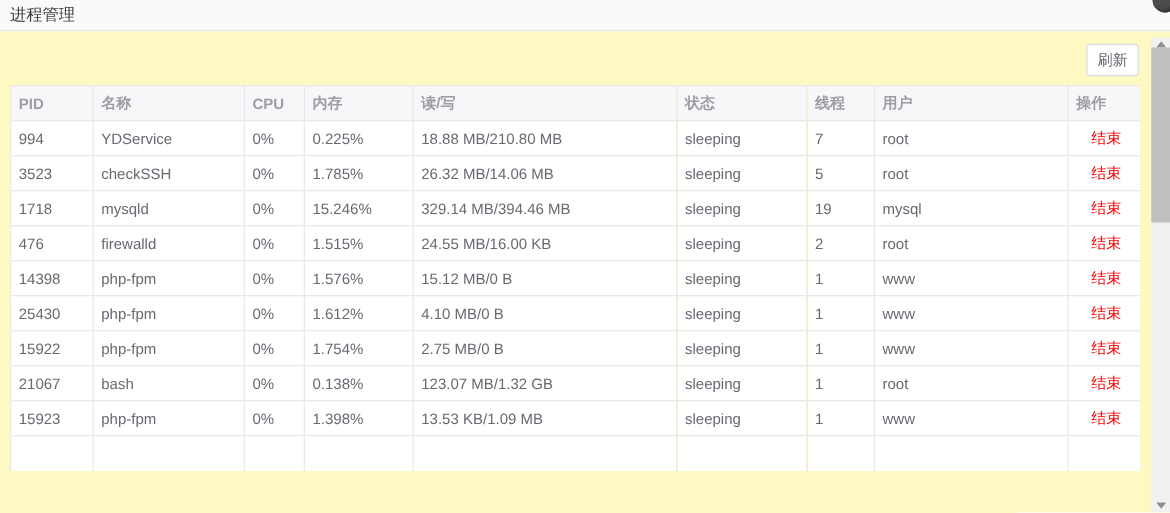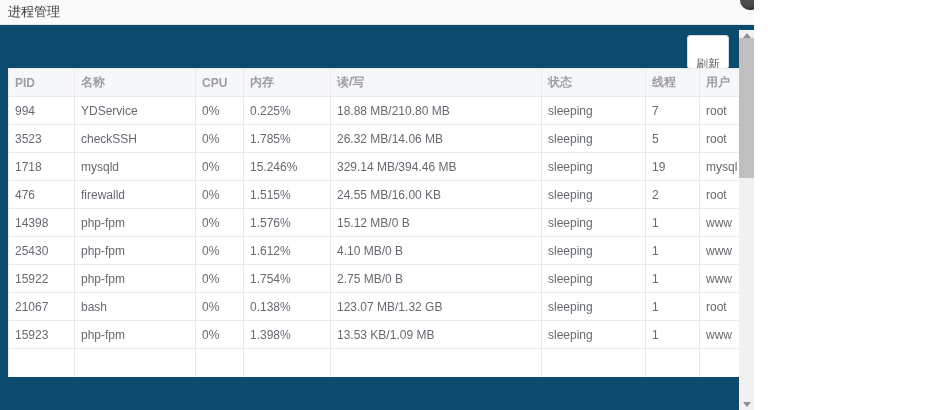--- a/index.html
+++ b/index.html
@@ -1,32 +1,32 @@
 <!DOCTYPE html>
 <html><head>
 <meta charset="utf-8">
 <style>
   * { margin:0; padding:0; box-sizing:border-box; }
   html,body { width:936px; height:410px; overflow:hidden; background:#fff;
     font-family:"Liberation Sans","DejaVu Sans",sans-serif; }
-  .stage { position:relative; width:754px; height:410px; background:#0c4a6e; overflow:hidden; }
+  .stage { position:relative; width:936px; height:410px; background:#fef9c3; overflow:hidden; }
 
   
   .titlebar { position:absolute; left:0; top:0; width:936px; height:25px;
     background:#fafafa; border-bottom:1px solid #e7e7e7; }
   .page-title { position:absolute; left:8px; top:0; line-height:24px;
     font-size:13px; color:#3c3c3c; }
 
   
   .corner-dot { position:absolute; right:-6px; top:-10px; width:20px; height:20px;
     border-radius:50%; background:#4d4d4d; box-shadow:inset -2px -2px 3px #333; z-index:5; }
 
   
   .refresh-btn { position:absolute; top:35px; right:25px; height:26px; min-width:40px;
-    padding:16px 8px; background:#fff; border:1px solid #d9dce1; border-radius:3px;
+    padding:0 8px; background:#fff; border:1px solid #d9dce1; border-radius:3px;
     font-size:12px; color:#5f6368; line-height:24px; text-align:center; cursor:pointer;
     font-family:inherit; }
 
   
   .table-wrap { position:absolute; left:8px; top:68px; width:904px; height:342px; overflow:hidden; }
   table { width:904px; border-collapse:collapse; table-layout:fixed; }
   col.c-pid{width:66px} col.c-name{width:121px} col.c-cpu{width:48px}
   col.c-mem{width:87px} col.c-rw{width:211px} col.c-status{width:104px}
   col.c-threads{width:54px} col.c-user{width:155px} col.c-action{width:58px}
   th, td { border:1px solid #e9e9ec; height:28px; padding:0 4px 0 6px;

